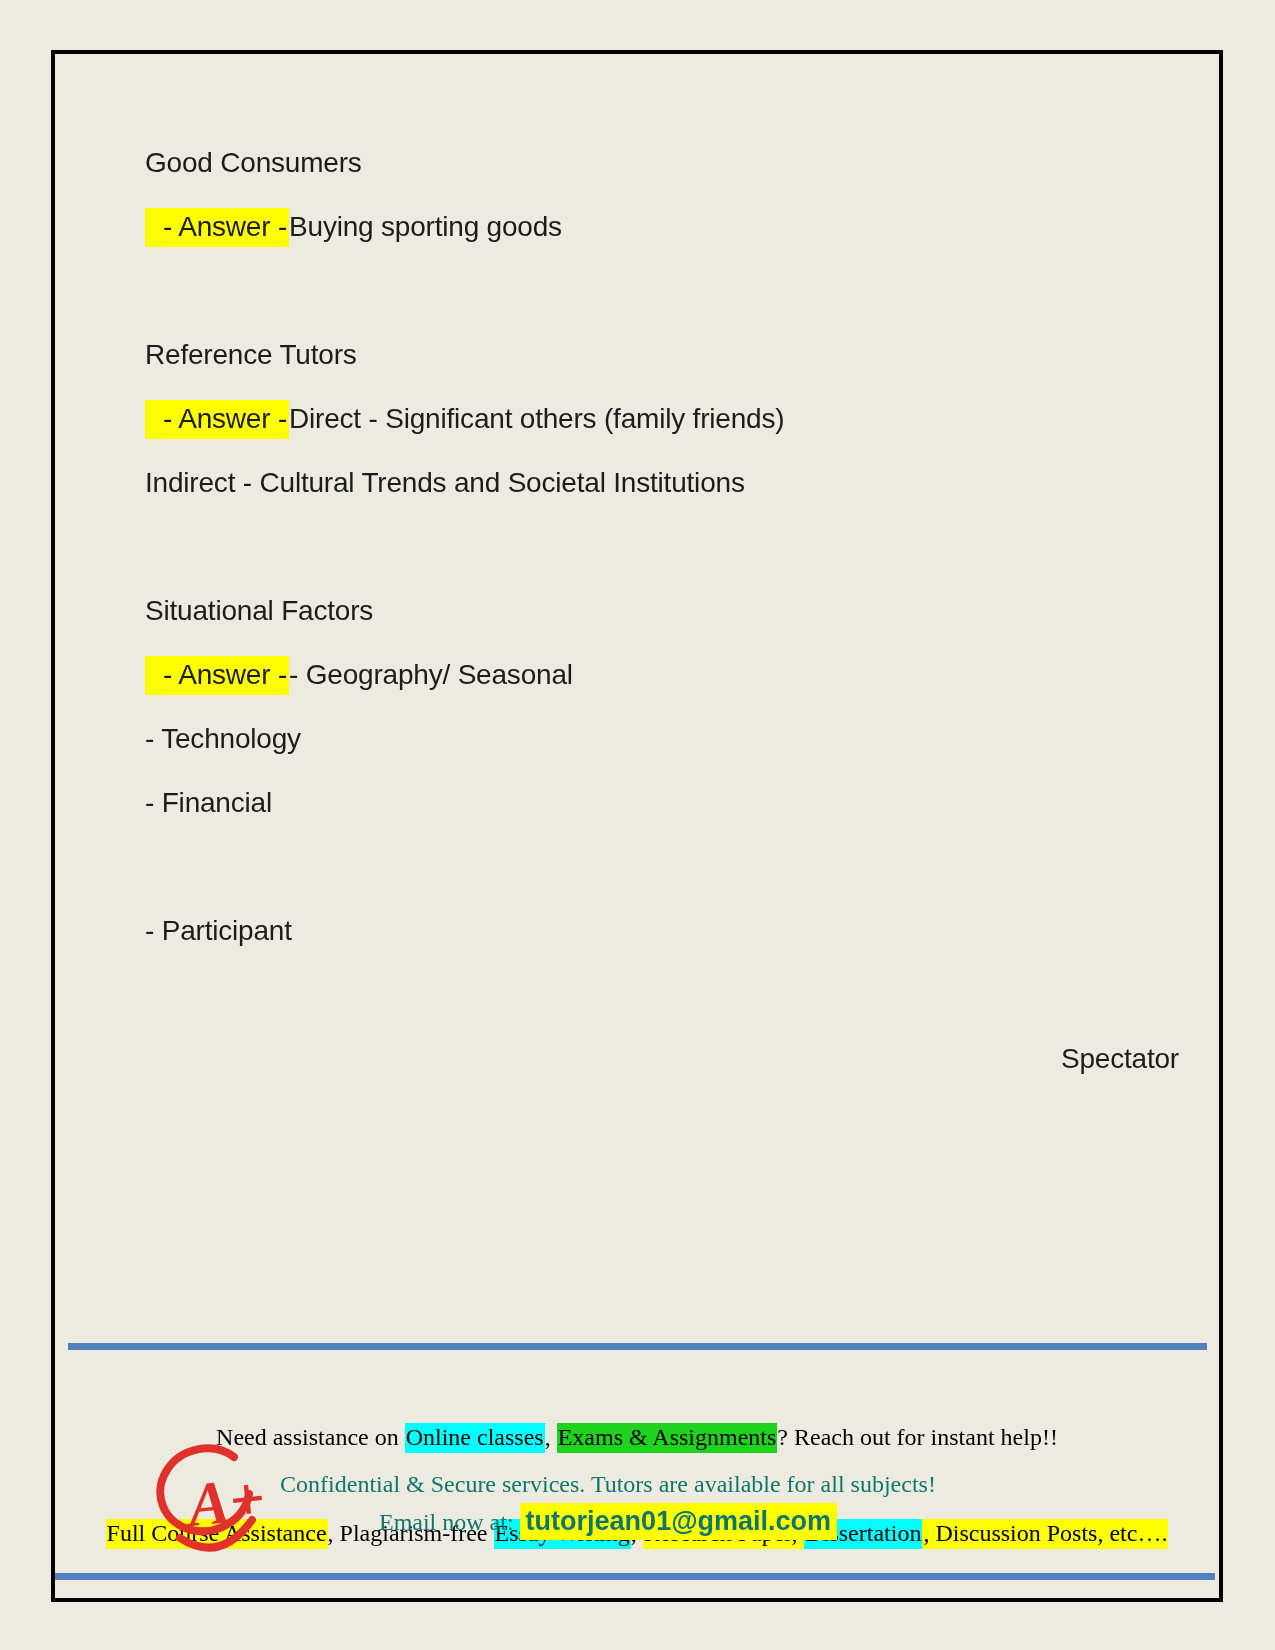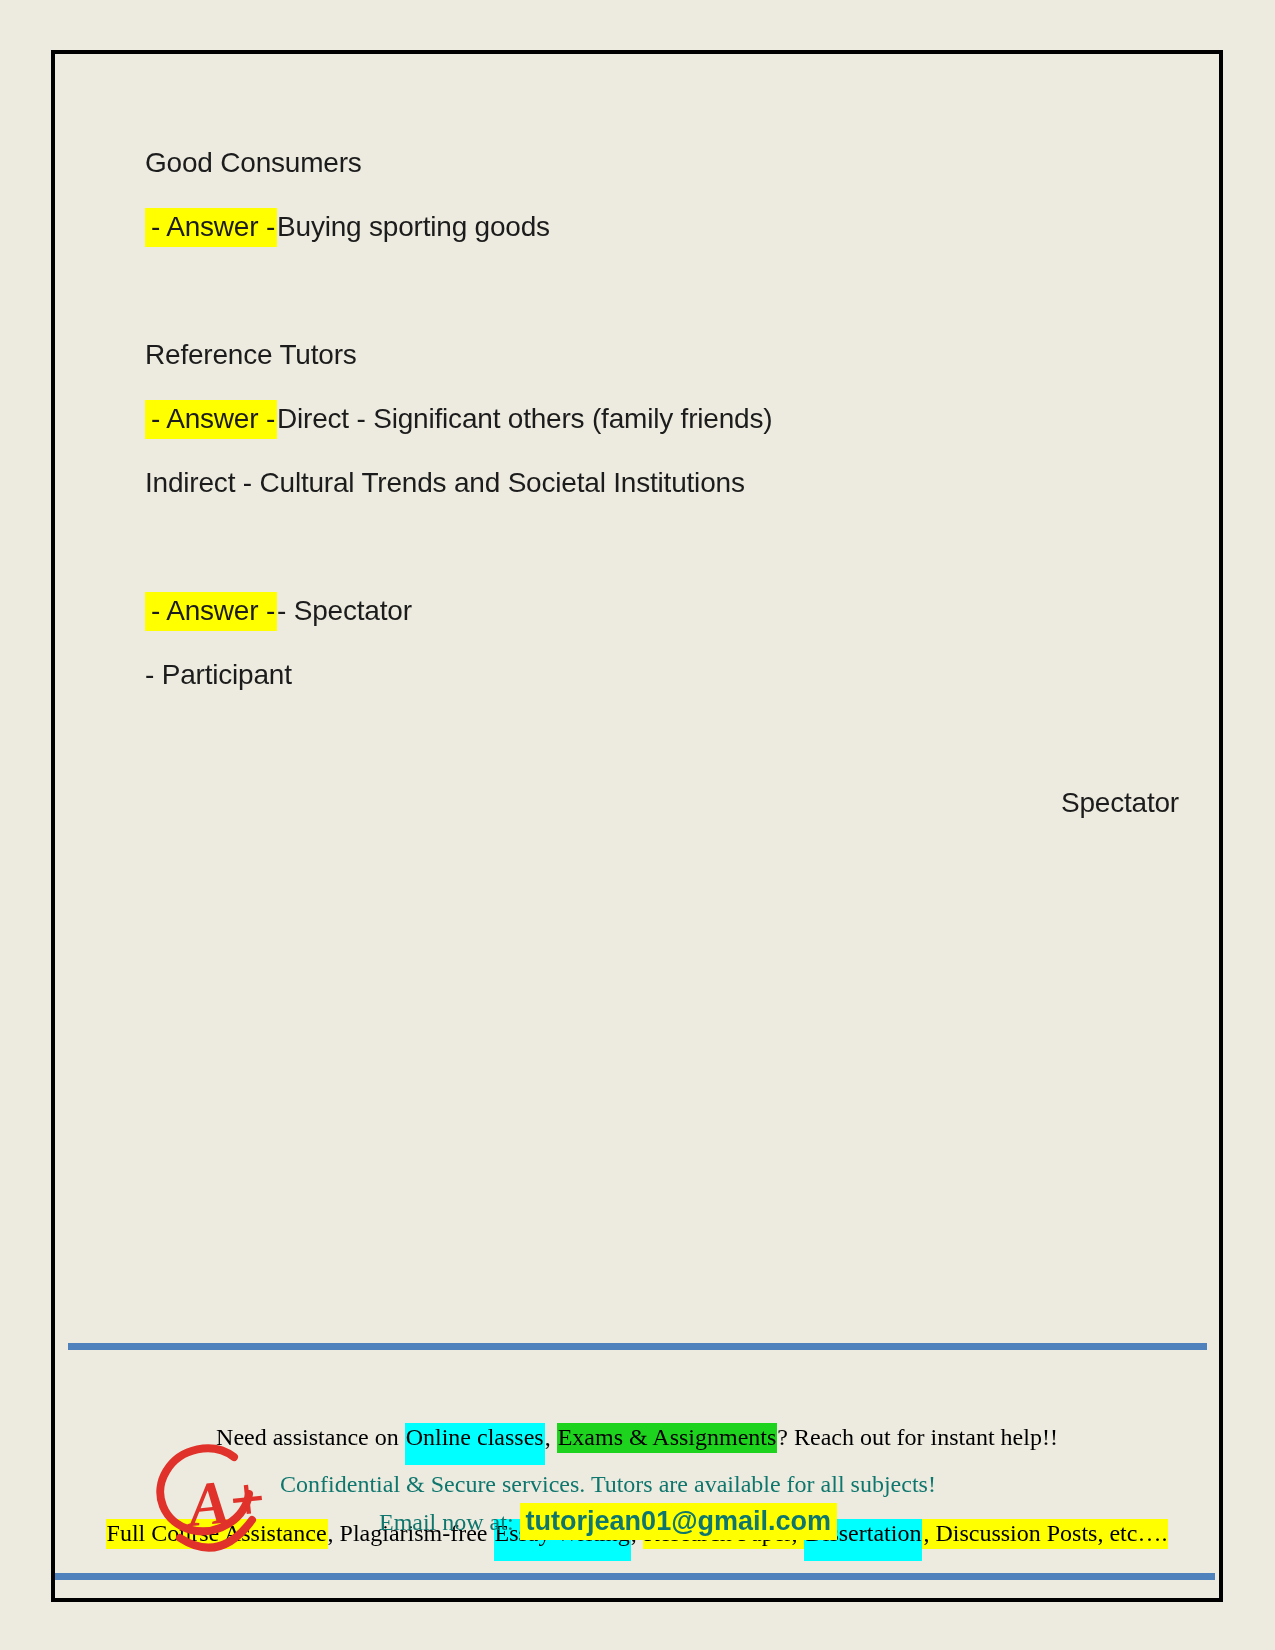--- a/index.html
+++ b/index.html
@@ -24,34 +24,34 @@
     border:4px solid #000;background:var(--bg);text-decoration:underline;
   }
   
   .doc{
     position:absolute;left:90px;top:77px;right:40px;
     font-size:28px;letter-spacing:-0.2px;
   }
   .line{line-height:64px;white-space:pre;}
   .sec + .sec{margin-top:64px;}
   .sec-lastgap{margin-top:128px;text-align:right;}
-  .hl-y{background:var(--hl-y);padding:3px 2px 5px 6px;}
+  .hl-y{background:var(--hl-y);padding:3px 2px 5px 18px;}
   
   .rule{position:absolute;height:7px;background:var(--rule);}
   .rule-top{left:13px;top:1289px;width:1139px;}
   .rule-bottom{left:0px;top:1519px;width:1160px;}
   .assist{
     position:absolute;left:0;right:0;top:1303px;
     text-align:center;
     font-family:"Liberation Serif",serif;
     font-size:24px;line-height:32px;color:#000;
     white-space:pre;
   }
   .assist .row{display:block;}
-  .hlc{background:var(--hl-c);padding:1px 1px 15px 1px;margin-top:8px;}
+  .hlc{background:var(--hl-c);padding:1px 1px 3px 1px;margin-top:8px;}
   .hlg{background:var(--hl-g);padding:1px 1px 3px 1px;margin-top:20px;}
   .hly{background:var(--hl-y);padding:1px 1px 3px 1px;}
   .promo{
     position:absolute;left:0;right:58px;top:1412px;
     text-align:center;
     font-family:"Liberation Serif",serif;
     font-size:24px;line-height:37px;color:#0f766e;
   }
   .email-addr{
     font-family:"Liberation Sans",sans-serif;
@@ -72,23 +72,28 @@
         <p class="line">Good Consumers</p>
         <p class="line"><span class="hl-y">- Answer -</span><span>Buying sporting goods</span></p>
       </section>
 
       <section class="sec">
         <p class="line">Reference Tutors</p>
         <p class="line"><span class="hl-y">- Answer -</span><span>Direct - Significant others (family friends)</span></p>
         <p class="line">Indirect - Cultural Trends and Societal Institutions</p>
       </section>
 
+      <section class="sec">
+        <p class="line">Situational Factors</p>
+        <p class="line"><span class="hl-y">- Answer -</span><span>- Geography/ Seasonal</span></p>
+        <p class="line">- Technology</p>
+        <p class="line">- Financial</p>
+      </section>
 
       <section class="sec">
-        <p class="line"><span class="hl-y">- Answer -</span><span>- Spectator</span></p>
         <p class="line">- Participant</p>
       </section>
 
       <section class="sec sec-lastgap">
         <p class="line">Spectator</p>
       </section>
 
     </div>
 
     <div class="rule rule-top"></div>

